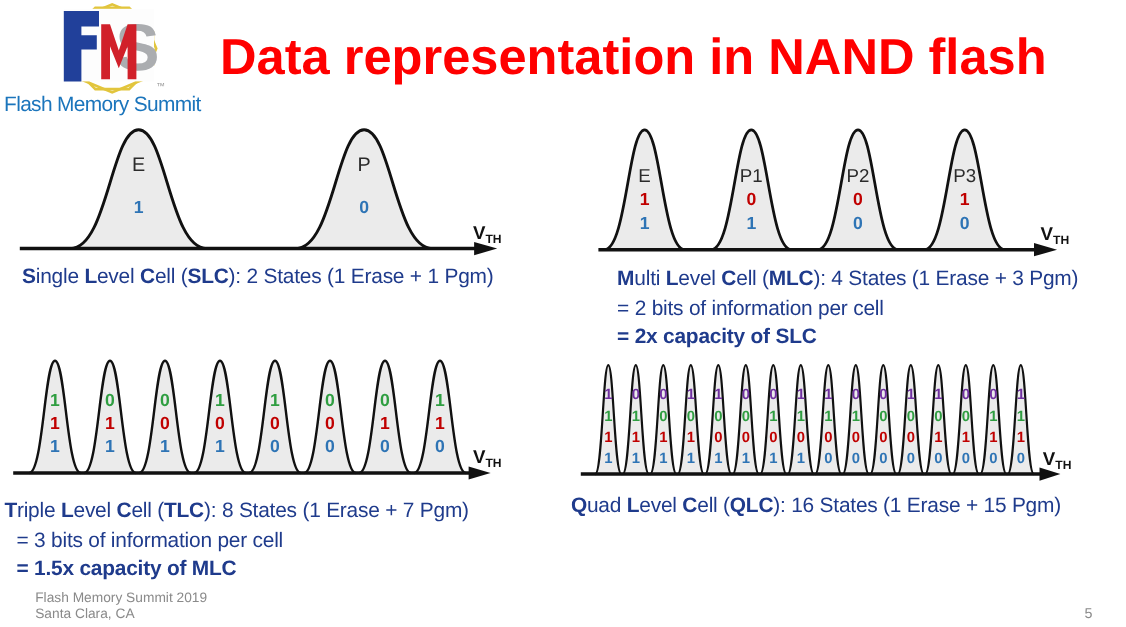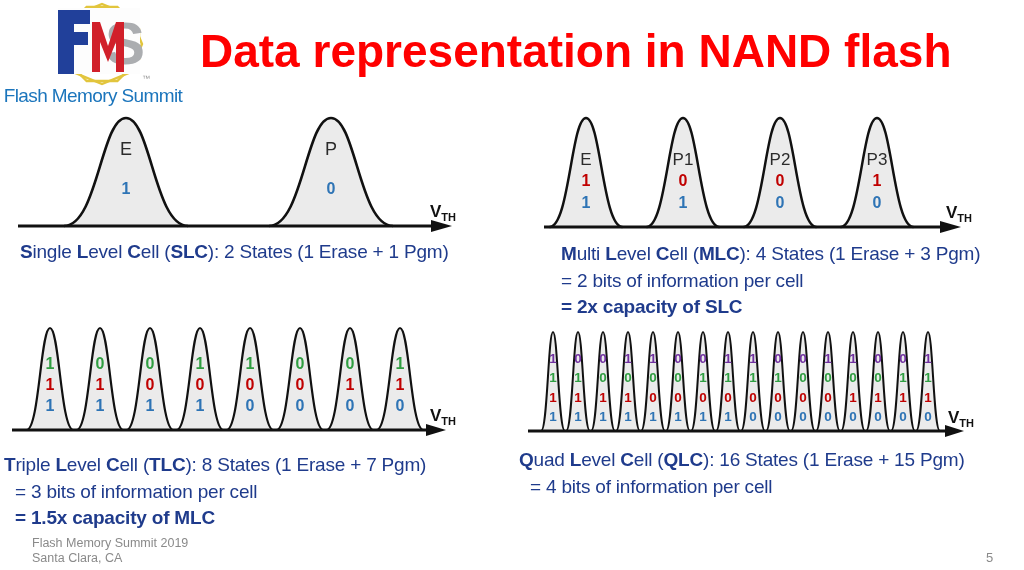--- a/index.html
+++ b/index.html
@@ -206,21 +206,20 @@
       <div class="cap-line"><span>= 2 bits of information per cell</span></div>
       <div class="cap-line"><span class="b">= 2x capacity of SLC</span></div>
     </div>
   <div class="caption caption-tlc">
       <div class="cap-line"><span class="b">T</span><span>riple </span><span class="b">L</span><span>evel </span><span class="b">C</span><span>ell (</span><span class="b">TLC</span><span>): 8 States (1 Erase + 7 Pgm)</span></div>
       <div class="cap-line indent"><span>= 3 bits of information per cell</span></div>
       <div class="cap-line indent"><span class="b">= 1.5x capacity of MLC</span></div>
     </div>
   <div class="caption caption-qlc">
       <div class="cap-line"><span class="b">Q</span><span>uad </span><span class="b">L</span><span>evel </span><span class="b">C</span><span>ell (</span><span class="b">QLC</span><span>): 16 States (1 Erase + 15 Pgm)</span></div>
-      <div class="cap-line indent"><span>= 4 bits of information per cell</span></div>
     </div>
 
   <div class="footer">
     <div>Flash Memory Summit 2019</div>
     <div>Santa Clara, CA</div>
   </div>
   <div class="page-num">5</div>
 
 </div>
 

